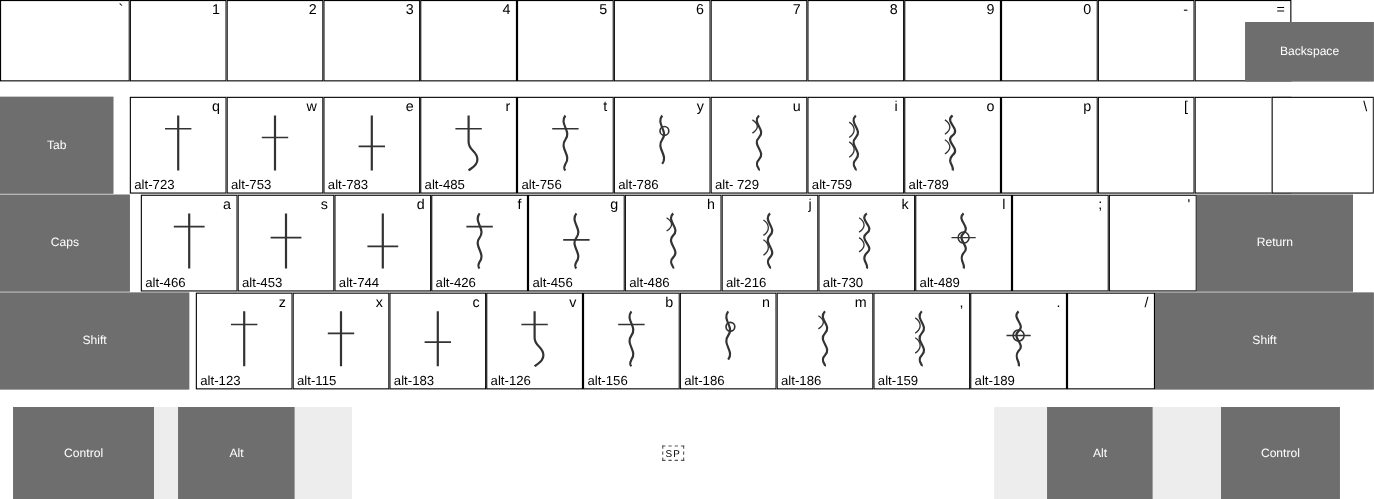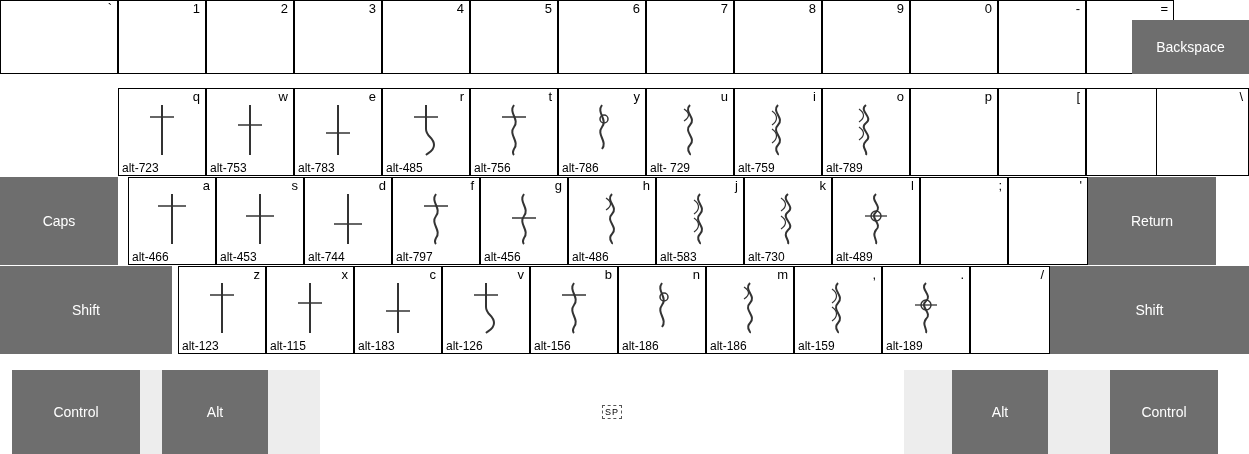--- a/index.html
+++ b/index.html
@@ -49,21 +49,21 @@
     font-size: 12px;
     color: #000000;
     line-height: 1.1;
   }
   .gray-label {
     position: absolute;
     left: 0; right: 0;
     top: 50%;
     transform: translateY(-50%);
     text-align: center;
-    font-size: 14px;
+    font-size: 11px;
     color: #ffffff;
   }
   .glyph {
     position: absolute;
     left: 0; right: 0;
     top: 14px;
     bottom: 14px;
     display: block;
   }
   .glyph svg { display: block; margin: 0 auto; }
@@ -119,20 +119,23 @@
     </div>
     <div class="key" style="left: 998px; top: 0px; width: 88px; height: 74px;">
       <span class="legend">-</span>
     </div>
     <div class="key" style="left: 1086px; top: 0px; width: 88px; height: 74px;">
       <span class="legend">=</span>
     </div>
     <div class="key gray" style="left: 1132px; top: 20px; width: 117px; height: 54px;">
       <span class="gray-label">Backspace</span>
     </div>
+    <div class="key gray" style="left: 0px; top: 88px; width: 103px; height: 88px;">
+      <span class="gray-label">Tab</span>
+    </div>
     <div class="key" style="left: 118px; top: 88px; width: 88px; height: 88px;">
       <span class="legend">q</span>
       <span class="glyph">
         <svg width="40" height="56" viewBox="0 0 40 56">
           <line x1="20" y1="2" x2="20" y2="52" stroke="#333" stroke-width="2"></line>
           <line x1="8" y1="14" x2="32" y2="14" stroke="#333" stroke-width="1.5"></line>
         </svg>
       </span>
       <span class="altcode">alt-723</span>
     </div>
@@ -264,21 +267,21 @@
       <span class="altcode">alt-744</span>
     </div>
     <div class="key" style="left: 392px; top: 177px; width: 88px; height: 88px;">
       <span class="legend">f</span>
       <span class="glyph">
         <svg width="40" height="56" viewBox="0 0 40 56">
           <path d="M20 2 C14 10 26 16 20 24 C14 32 26 38 20 46 C18 50 19 51 20 52" fill="none" stroke="#333" stroke-width="2"></path>
           <line x1="8" y1="14" x2="32" y2="14" stroke="#333" stroke-width="1.5"></line>
         </svg>
       </span>
-      <span class="altcode">alt-797</span>
+      <span class="altcode">alt-426</span>
     </div>
     <div class="key" style="left: 480px; top: 177px; width: 88px; height: 88px;">
       <span class="legend">g</span>
       <span class="glyph">
         <svg width="40" height="56" viewBox="0 0 40 56">
           <path d="M20 2 C14 10 26 16 20 24 C14 32 26 38 20 46 C18 50 19 51 20 52" fill="none" stroke="#333" stroke-width="2"></path>
           <line x1="8" y1="26" x2="32" y2="26" stroke="#333" stroke-width="1.5"></line>
         </svg>
       </span>
       <span class="altcode">alt-456</span>
@@ -295,21 +298,21 @@
     </div>
     <div class="key" style="left: 656px; top: 177px; width: 88px; height: 88px;">
       <span class="legend">j</span>
       <span class="glyph">
         <svg width="40" height="56" viewBox="0 0 40 56">
           <path d="M20 2 C13 9 27 15 20 22 C13 29 27 35 20 42 C15 47 21 50 20 52" fill="none" stroke="#333" stroke-width="2"></path>
           <path d="M14 8 C20 12 20 18 14 22" fill="none" stroke="#333" stroke-width="1.2"></path>
           <path d="M14 26 C20 30 20 36 14 40" fill="none" stroke="#333" stroke-width="1.2"></path>
         </svg>
       </span>
-      <span class="altcode">alt-583</span>
+      <span class="altcode">alt-216</span>
     </div>
     <div class="key" style="left: 744px; top: 177px; width: 88px; height: 88px;">
       <span class="legend">k</span>
       <span class="glyph">
         <svg width="40" height="56" viewBox="0 0 40 56">
           <path d="M20 2 C12 8 28 14 20 20 C12 26 28 32 20 38 C14 44 22 48 20 52" fill="none" stroke="#333" stroke-width="2"></path>
           <path d="M13 6 C19 10 19 15 13 19" fill="none" stroke="#333" stroke-width="1.2"></path>
           <path d="M13 24 C19 28 19 33 13 37" fill="none" stroke="#333" stroke-width="1.2"></path>
         </svg>
       </span>
@@ -325,21 +328,21 @@
         </svg>
       </span>
       <span class="altcode">alt-489</span>
     </div>
     <div class="key" style="left: 920px; top: 177px; width: 88px; height: 88px;">
       <span class="legend">;</span>
     </div>
     <div class="key" style="left: 1008px; top: 177px; width: 80px; height: 88px;">
       <span class="legend">'</span>
     </div>
-    <div class="key gray" style="left: 1088px; top: 177px; width: 128px; height: 88px;">
+    <div class="key gray" style="left: 1088px; top: 177px; width: 142px; height: 88px;">
       <span class="gray-label">Return</span>
     </div>
     <div class="key gray" style="left: 0px; top: 266px; width: 172px; height: 88px;">
       <span class="gray-label">Shift</span>
     </div>
     <div class="key" style="left: 178px; top: 266px; width: 88px; height: 88px;">
       <span class="legend">z</span>
       <span class="glyph">
         <svg width="40" height="56" viewBox="0 0 40 56">
           <line x1="20" y1="2" x2="20" y2="52" stroke="#333" stroke-width="2"></line>

